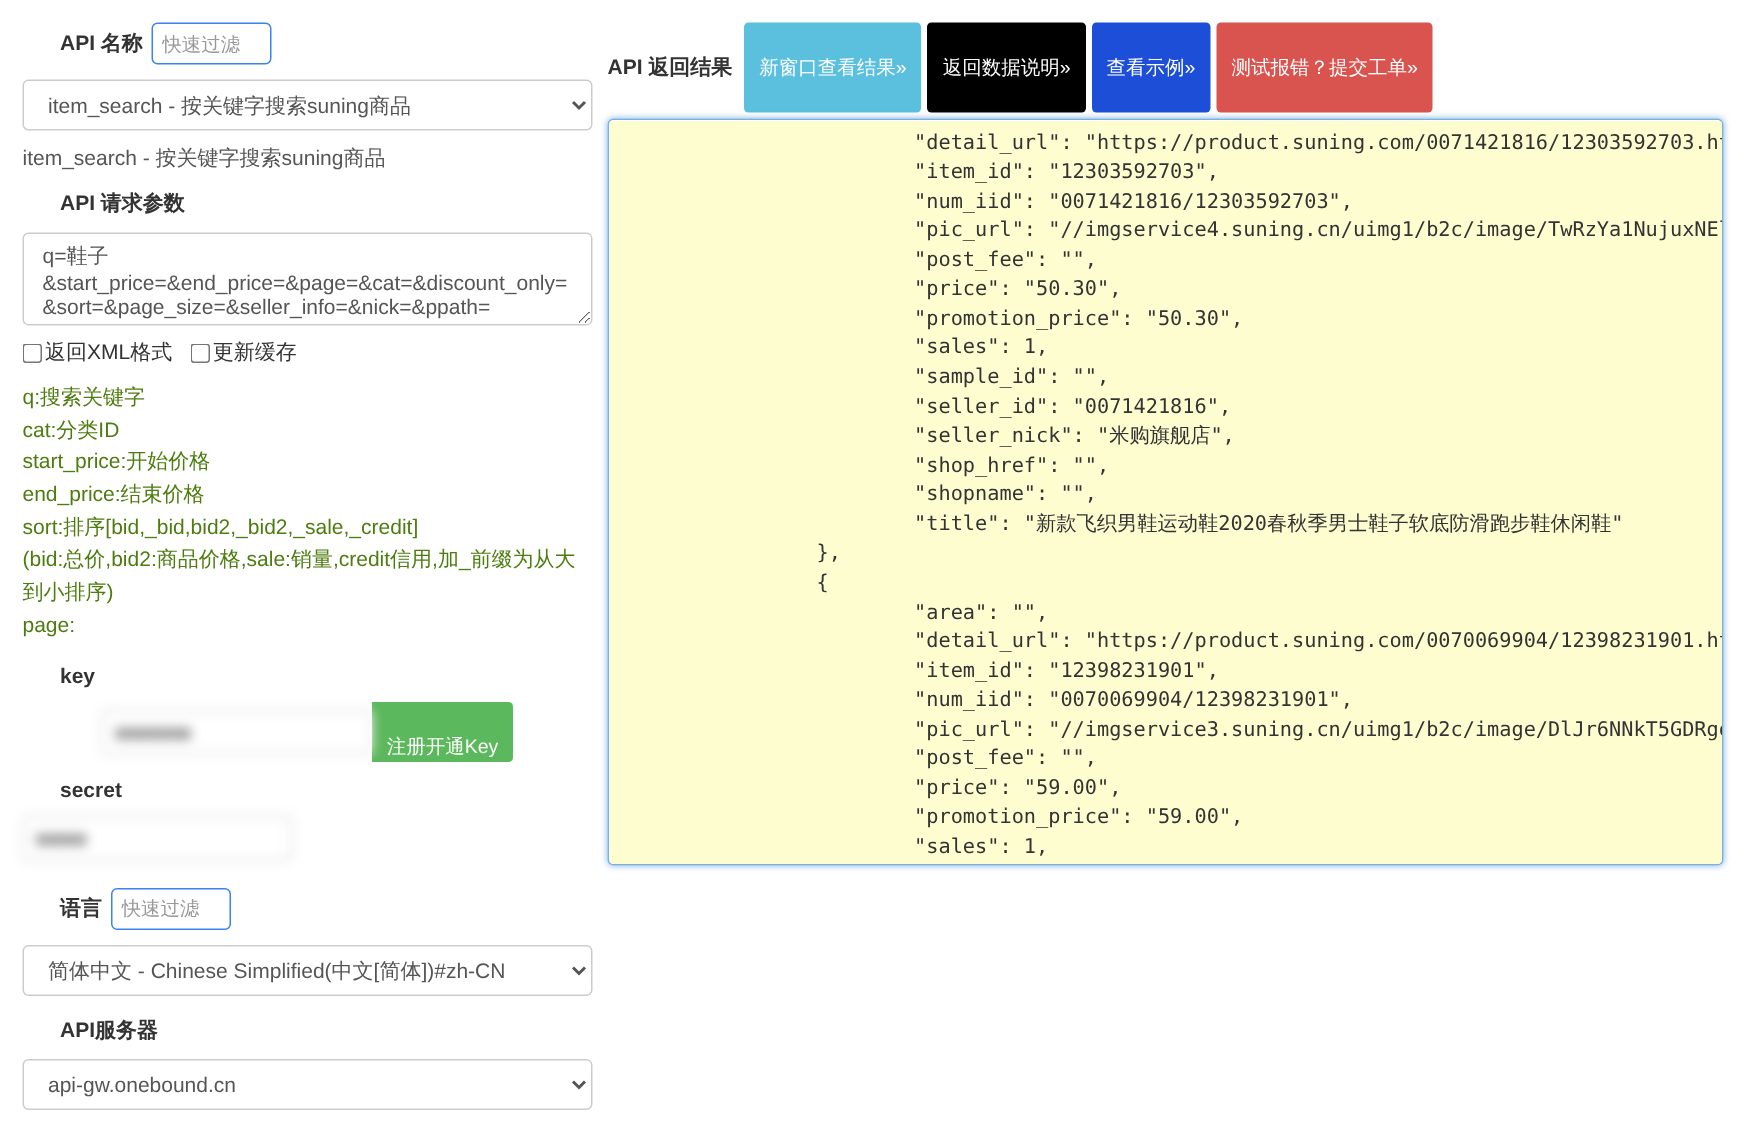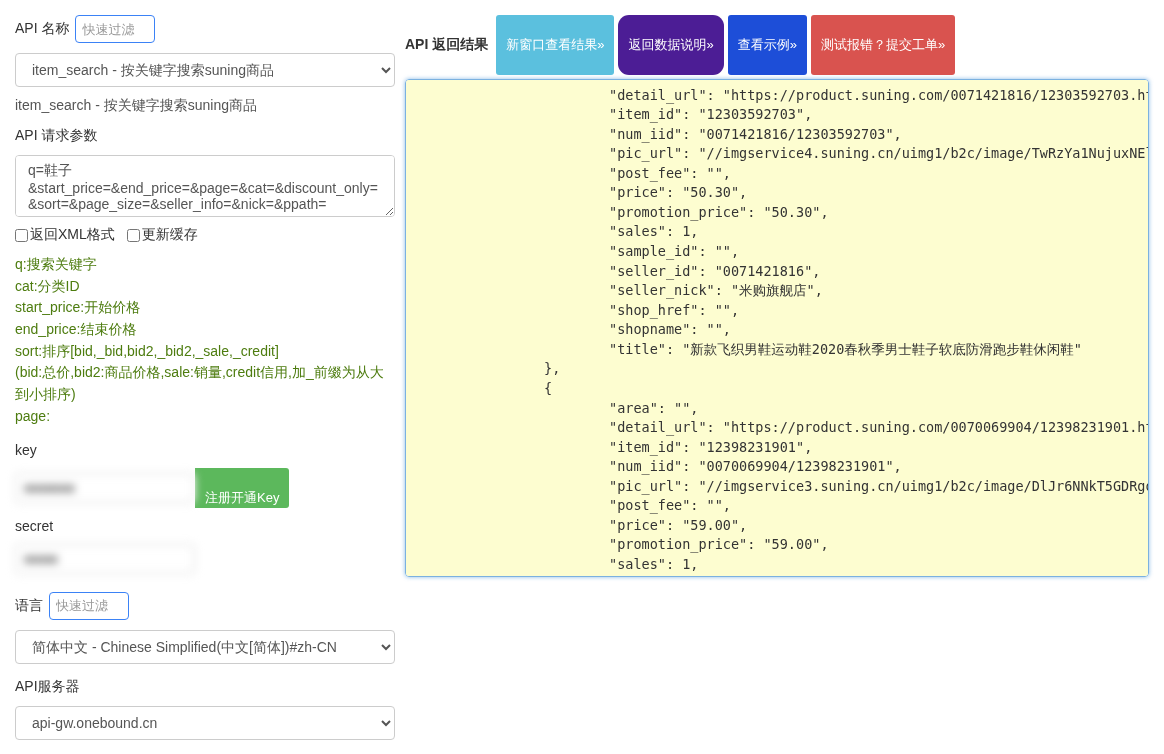--- a/index.html
+++ b/index.html
@@ -10,21 +10,21 @@
       background: #fff;
       width: 1164px;
       position: relative;
     }
     .container { display: flex; padding: 15px; gap: 10px; }
     .left-panel { width: 380px; flex-shrink: 0; }
     .right-panel { flex: 1; min-width: 0; }
 
     .form-row { margin-bottom: 10px; display: flex; align-items: center; gap: 6px; flex-wrap: wrap; }
     .form-row.block { display: block; }
-    label.bold, .bold-label { font-weight: normal; color: #333; }
+    label.bold, .bold-label { font-weight: bold; color: #333; margin-left: 25px; }
     input[type="text"].small {
       border: 1px solid #3b82f6; border-radius: 4px;
       padding: 4px 6px; font-size: 13px; height: 28px;
     }
     input[type="text"].small::placeholder { color: #999; }
     select.form-control {
       width: 100%; height: 34px; padding: 6px 12px;
       border: 1px solid #ccc; border-radius: 4px;
       background: #fff; font-size: 14px; color: #555;
       appearance: auto;
@@ -47,21 +47,21 @@
     .checkbox-row { margin: 6px 0 10px 0; display:flex; gap:12px; align-items:center; }
     .checkbox-row label { display:flex; align-items:center; gap:2px; color:#333; }
 
     .btn {
       display: inline-block; padding: 20px 10px; font-size: 13px;
       border-radius: 3px; border: none; cursor: pointer; color: #fff;
       line-height: 1.5;
     }
     .btn-green { background: #5cb85c; }
     .btn-cyan  { background: #5bc0de; }
-    .btn-orange{ background: #4c1d95; border-radius: 11px; }
+    .btn-orange{ background: #000000; }
     .btn-blue  { background: #1d4ed8; }
     .btn-red   { background: #d9534f; }
     .btn-big {
       width: 100%; background: #337ab7; color:#fff;
       font-size: 15px; padding: 10px; border:none; border-radius:4px;
       margin-top: 10px; cursor:pointer;
     }
 
     .result-header { display:flex; align-items:center; gap:4px; margin-bottom:4px; flex-wrap:wrap;}
     .result-header .title { font-weight:bold; margin-right:4px; }
@@ -135,21 +135,21 @@
       <div>start_price:开始价格</div>
       <div>end_price:结束价格</div>
       <div>sort:排序[bid,_bid,bid2,_bid2,_sale,_credit]</div>
       <div>  (bid:总价,bid2:商品价格,sale:销量,credit信用,加_前缀为从大到小排序)</div>
       <div>page:</div>
     </div>
 
     <div class="form-row block">
       <label class="bold">key</label>
     </div>
-    <div class="form-row" style="gap:0;">
+    <div class="form-row" style="gap:0;justify-content:center;">
       <input class="form-control blur" type="text" value="■■■■■■" style="">
       <button class="btn btn-green" style="border-radius:0 3px 3px 0;height:30px">注册开通Key</button>
     </div>
 
     <div class="form-row block" style="margin-top:6px">
       <label class="bold">secret</label>
     </div>
     <div class="form-row">
       <input class="form-control blur" type="text" value="■■■■" style="">
     </div>

